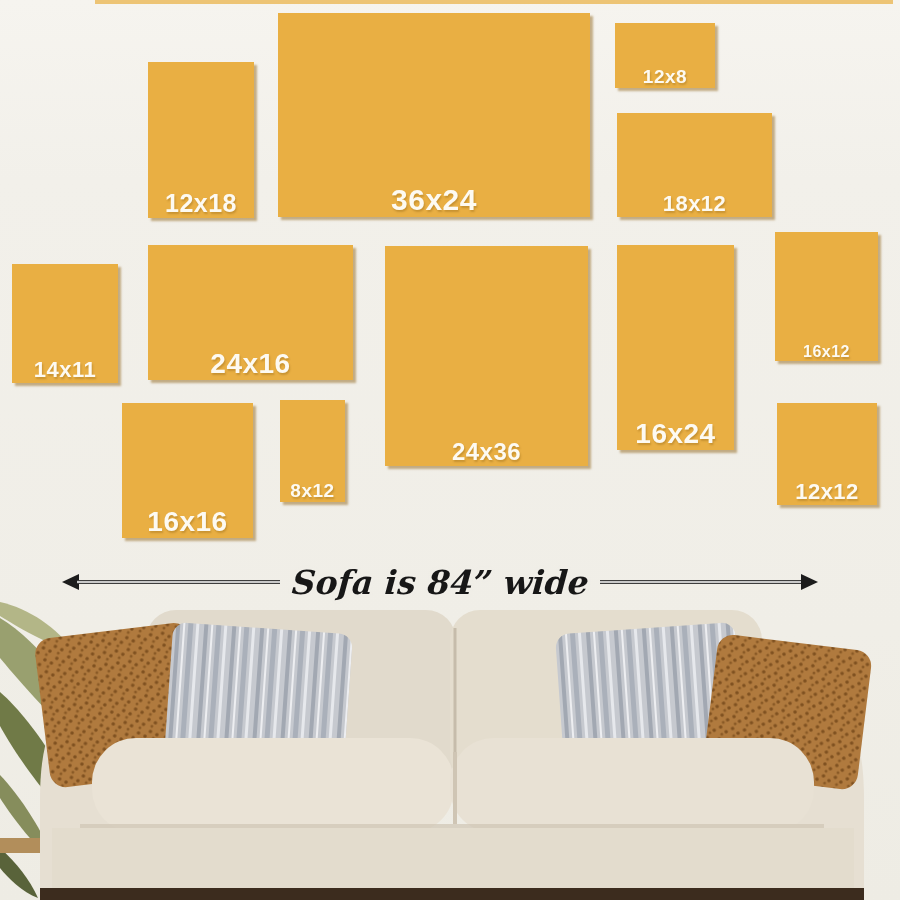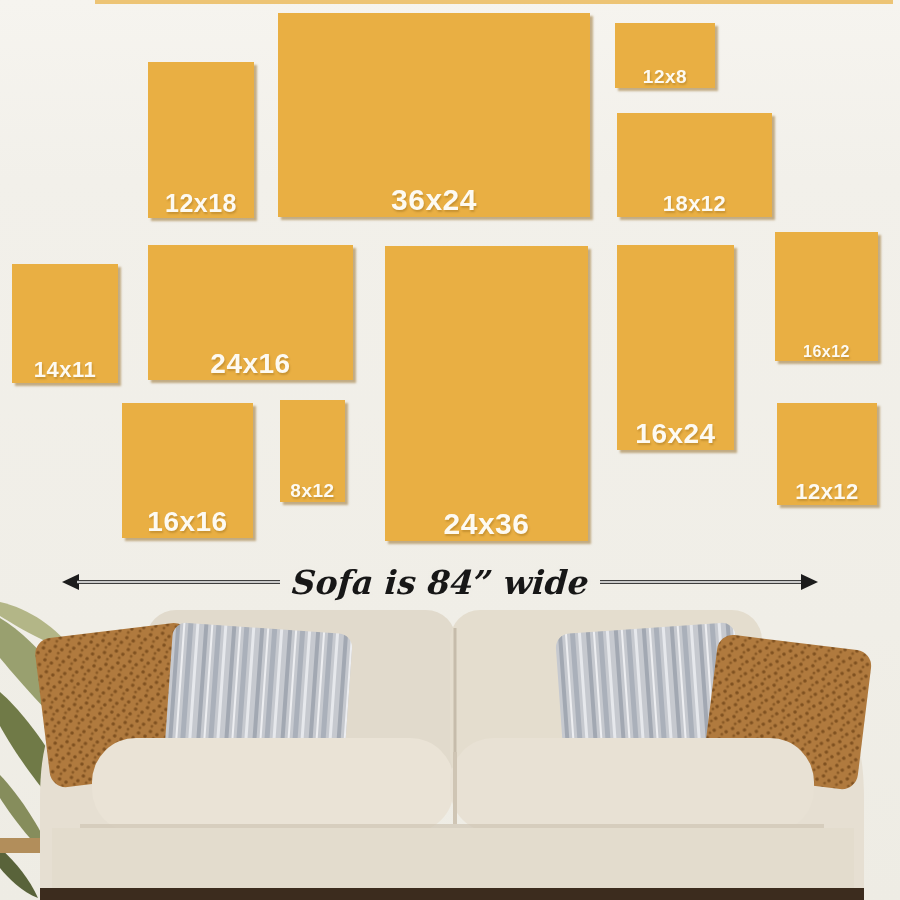--- a/index.html
+++ b/index.html
@@ -21,21 +21,21 @@
   .cv .lbl{
     color:#fdfaf2;font-weight:bold;letter-spacing:.5px;
     text-shadow:1px 2px 2px rgba(120,80,10,.30);
   }
   .cv-12x18{left:148px;top:62px;width:106px;height:156px;font-size:25px}
   .cv-36x24{left:278px;top:13px;width:312px;height:204px;font-size:30px}
   .cv-12x8 {left:615px;top:23px;width:100px;height:65px;font-size:19px}
   .cv-18x12{left:617px;top:113px;width:155px;height:104px;font-size:22px}
   .cv-14x11{left:12px;top:264px;width:106px;height:119px;font-size:22px}
   .cv-24x16{left:148px;top:245px;width:205px;height:135px;font-size:28px}
-  .cv-24x36{left:385px;top:246px;width:203px;height:295px;font-size:30px}
+  .cv-24x36{left:385px;top:246px;width:203px;height:220px;font-size:24px}
   .cv-16x24{left:617px;top:245px;width:117px;height:205px;font-size:28px}
   .cv-16x12{left:775px;top:232px;width:103px;height:129px;font-size:16px}
   .cv-16x16{left:122px;top:403px;width:131px;height:135px;font-size:28px}
   .cv-8x12 {left:280px;top:400px;width:65px;height:102px;font-size:19px}
   .cv-12x12{left:777px;top:403px;width:100px;height:102px;font-size:22px}
   .cv-10x8 {left:618px;top:477px;width:65px;height:81px;font-size:16px}
 
   
   .arrow-row{
     position:absolute;left:62px;top:560px;width:756px;height:44px;

